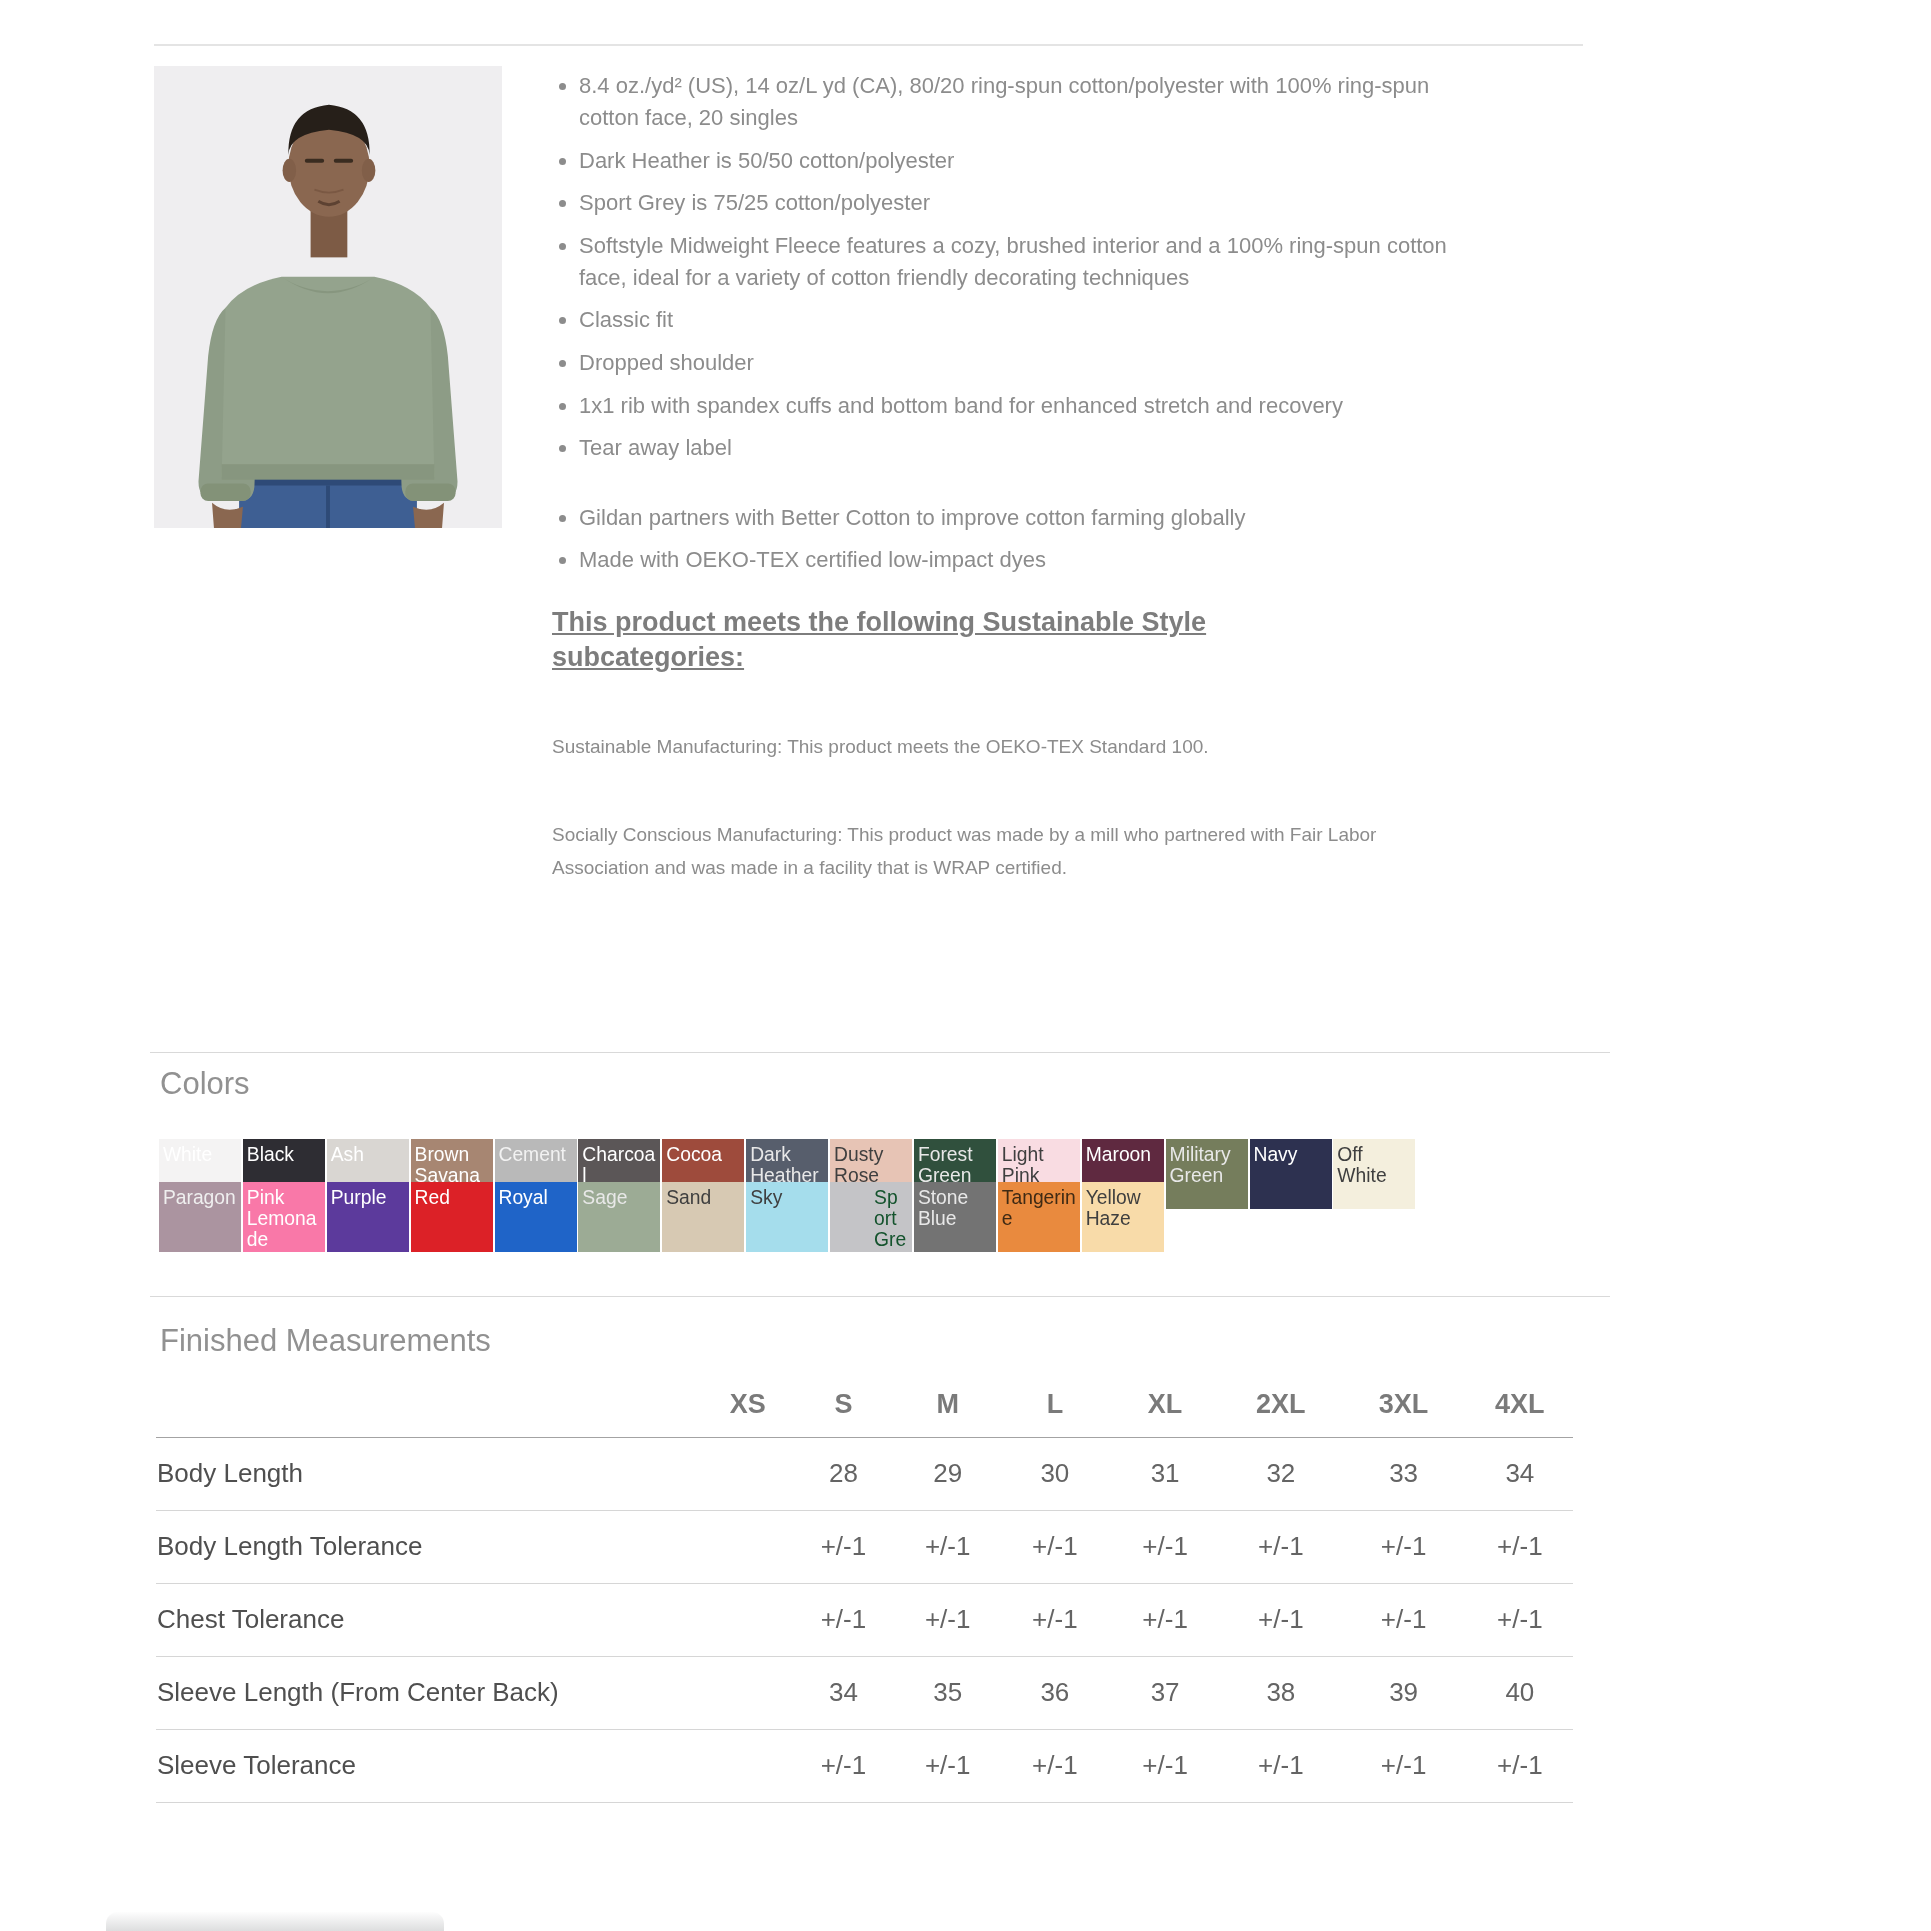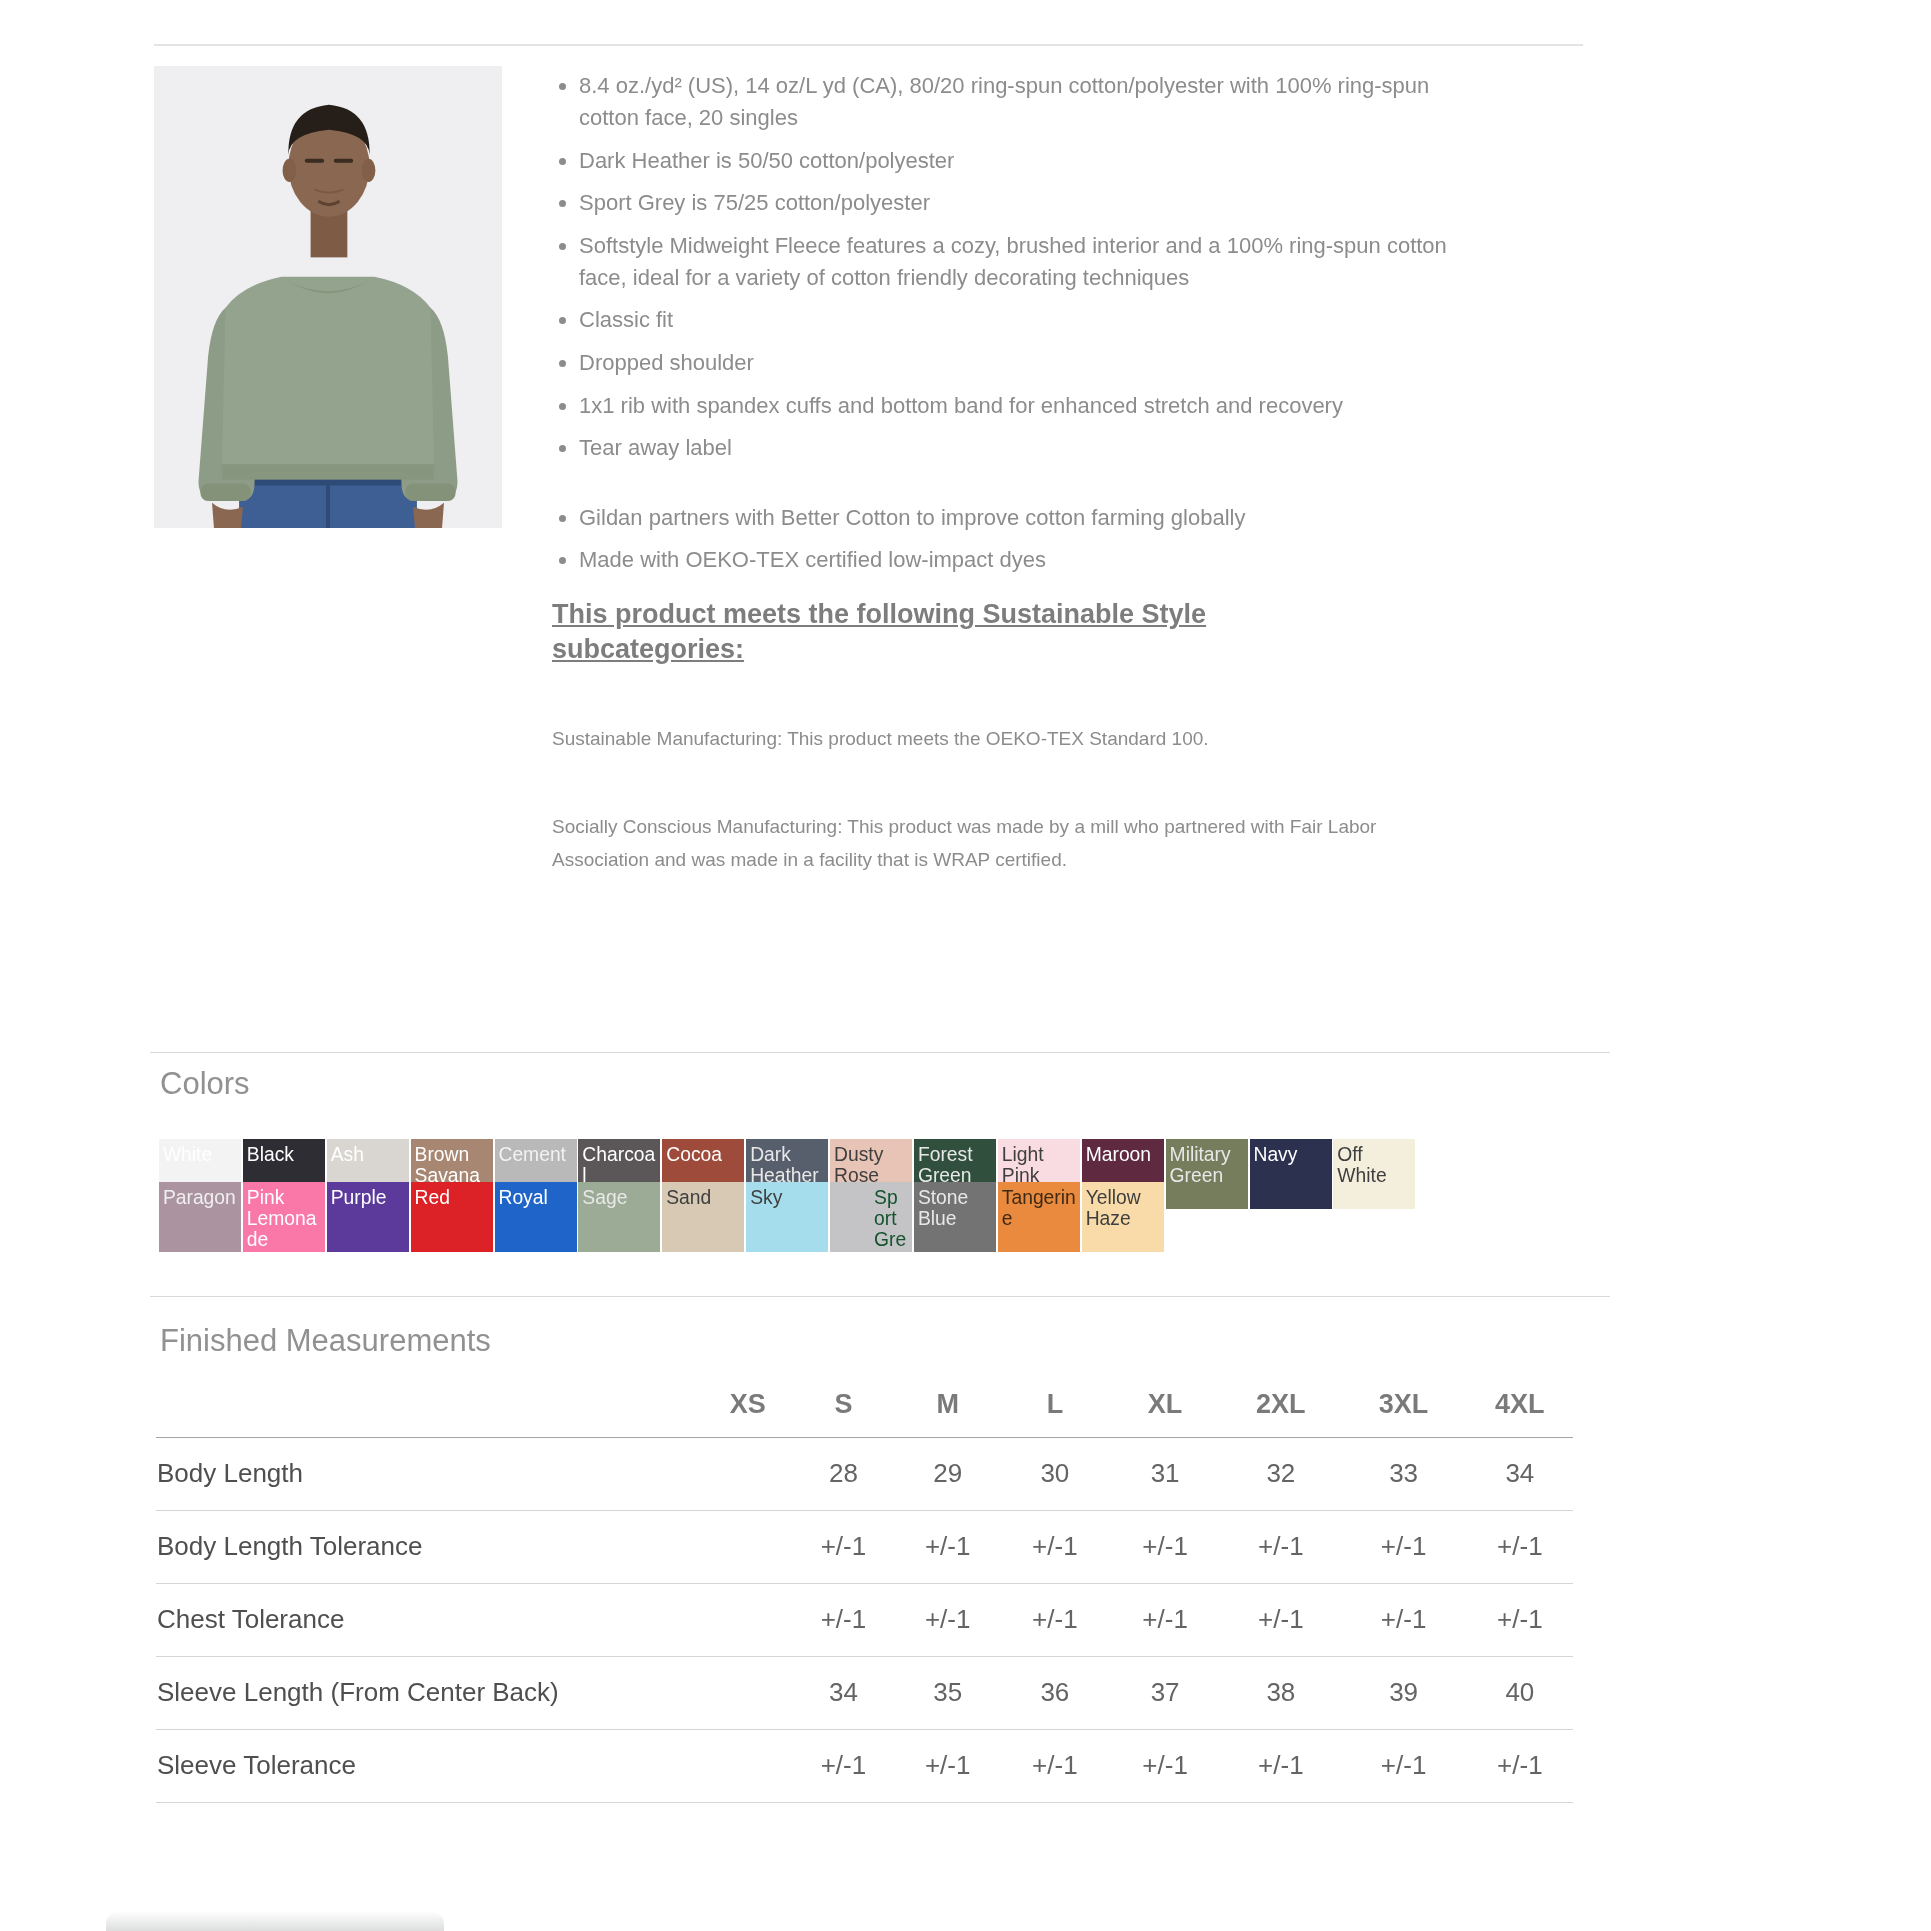--- a/index.html
+++ b/index.html
@@ -11,21 +11,21 @@
   .top-rule{position:absolute;top:44px;left:154px;width:1429px;height:1.9px;background:#e4e4e4;}
   
   .photo{position:absolute;top:66px;left:154px;width:348px;height:462px;background:#efeef0;}
   
   .info{position:absolute;top:70px;left:552px;width:898px;color:#8c8c8c;}
   .info ul{margin:0;padding:0 0 0 27px;}
   .info li{font-size:22px;line-height:32px;margin-bottom:10.6px;}
   .info li::marker{color:#8c8c8c;}
   .group-gap{height:27px;}
   .sustain-heading{
-    margin-top:21px;font-size:27px;line-height:35px;font-weight:bold;color:#7d7d7d;
+    margin-top:29px;font-size:27px;line-height:35px;font-weight:bold;color:#7d7d7d;
     text-decoration:underline;max-width:763px;
   }
   .para{font-size:19px;line-height:33px;color:#8c8c8c;margin-top:55px;max-width:859px;}
   
   .divider{position:absolute;left:150px;width:1460px;height:1px;background:#d9d9d9;}
   .d1{top:1052px;} .d2{top:1296px;}
   .section-title{position:absolute;left:160px;font-size:31px;color:#919191;}
   .colors-title{top:1066px;}
   .meas-title{top:1323px;}
   .swatch-row{position:absolute;left:159px;display:flex;gap:1.9px;}

